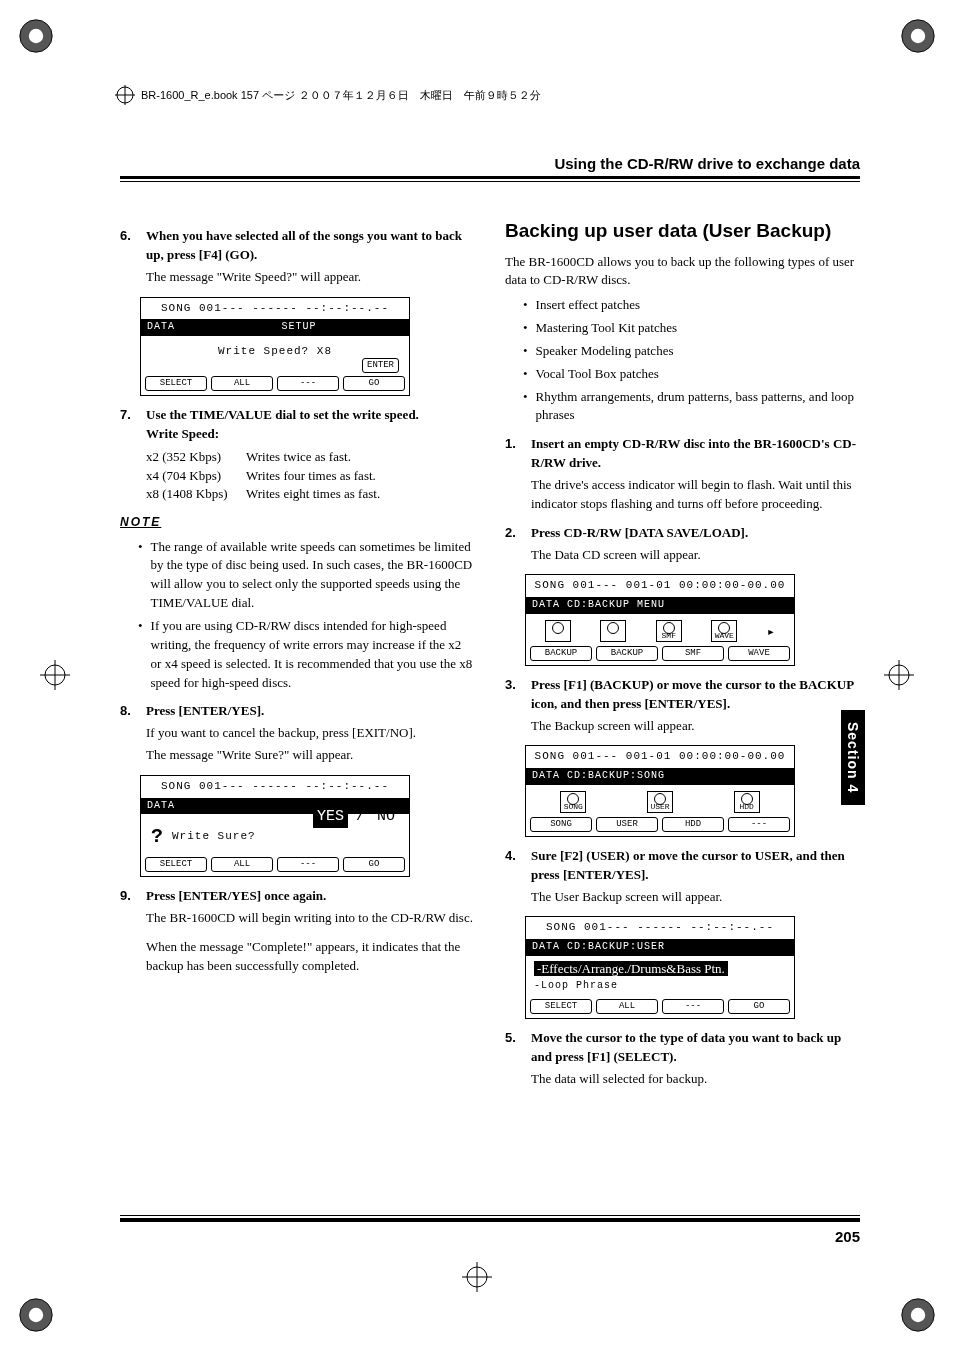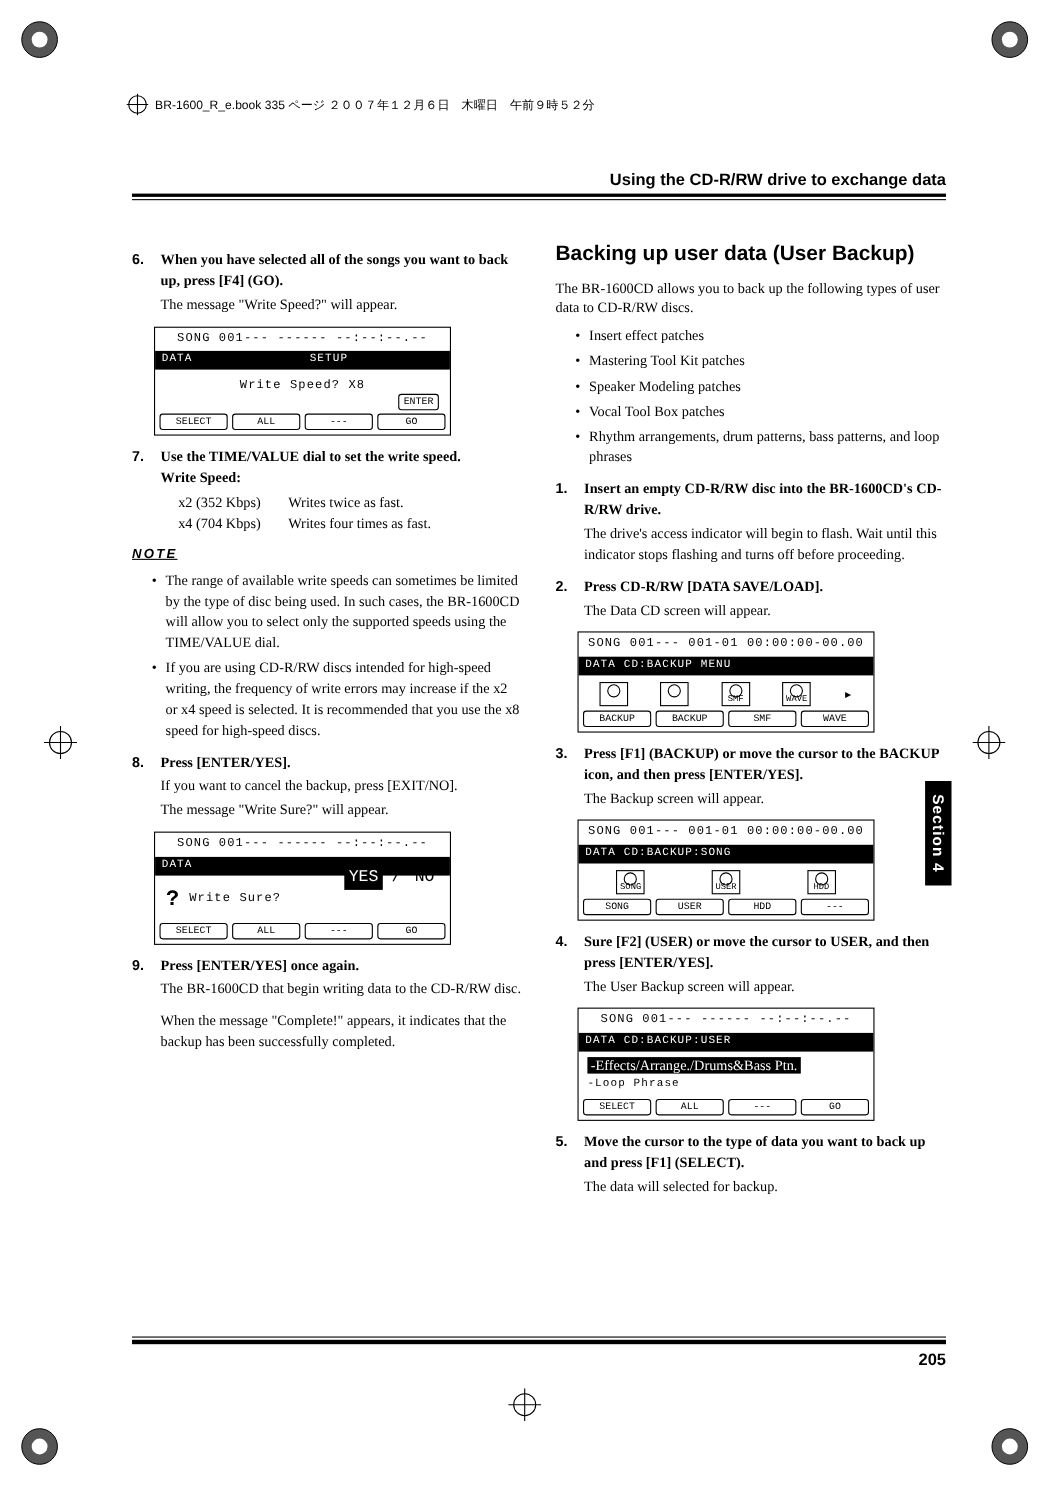--- a/index.html
+++ b/index.html
@@ -116,21 +116,21 @@
     margin-top: 6px;
   }
   .bullet-item {
     display: flex;
     gap: 8px;
     margin-bottom: 4px;
   }
   .bullet-dot::before { content: "•"; }
 
   .speed-table {
-    margin-left: 16px;
+    margin-left: 0;
     margin-top: 4px;
   }
   .speed-row { display: flex; }
   .speed-l { width: 100px; }
 
   .note-label {
     font-family: Arial, sans-serif;
     font-size: 12px;
     font-weight: bold;
     margin-top: 10px;
@@ -341,21 +341,21 @@
 </div>
 
 <div class="header-meta">
   <span class="crop-icon">
     <svg viewBox="0 0 20 20">
         <circle cx="10" cy="10" r="8" fill="none" stroke="#000"></circle>
         <line x1="0" y1="10" x2="20" y2="10" stroke="#000"></line>
         <line x1="10" y1="0" x2="10" y2="20" stroke="#000"></line>
       </svg>
   </span>
-  <span>BR-1600_R_e.book  335 ページ  ２００７年１２月６日　木曜日　午前９時５２分</span>
+  <span>BR-1600_R_e.book  157 ページ  ２００７年１２月６日　木曜日　午前９時５２分</span>
 </div>
 
 <div class="page-frame">
   <div class="section-header">
     <span>Using the CD-R/RW drive to exchange data</span>
   </div>
   <div class="rule-bar"></div>
   <div class="rule-bar thin"></div>
 
   <div class="content">
@@ -396,20 +396,24 @@
           <div class="step-title">Write Speed:</div>
           <div class="speed-table">
             <div class="speed-row">
               <div class="speed-l">x2 (352 Kbps)</div>
               <div>Writes twice as fast.</div>
             </div>
             <div class="speed-row">
               <div class="speed-l">x4 (704 Kbps)</div>
               <div>Writes four times as fast.</div>
             </div>
+            <div class="speed-row">
+              <div class="speed-l">x8 (1408 Kbps)</div>
+              <div>Writes eight times as fast.</div>
+            </div>
           </div>
         </div>
       </div>
 
       <div class="note-label">NOTE</div>
       <div class="bullet-list">
         <div class="bullet-item">
           <span class="bullet-dot"></span>
           <span>The range of available write speeds can sometimes be limited by the type of disc being used. In such cases, the BR-1600CD will allow you to select only the supported speeds using the TIME/VALUE dial.</span>
         </div>
@@ -450,21 +454,21 @@
           <span>ALL</span>
           <span>---</span>
           <span>GO</span>
         </div>
       </div>
 
       <div class="step">
         <div class="step-num">9.</div>
         <div class="step-body">
           <div class="step-title">Press [ENTER/YES] once again.</div>
-          <div class="step-desc">The BR-1600CD that begin writing data to the CD-R/RW disc.</div>
+          <div class="step-desc">The BR-1600CD will begin writing into to the CD-R/RW disc.</div>
           <div class="step-desc" style="margin-top:10px">When the message "Complete!" appears, it indicates that the backup has been successfully completed.</div>
         </div>
       </div>
 
     </div>
 
     <div class="col">
       <h2>Backing up user data (User Backup)</h2>
       <div>The BR-1600CD allows you to back up the following types of user data to CD-R/RW discs.</div>
       <div class="bullet-list">

